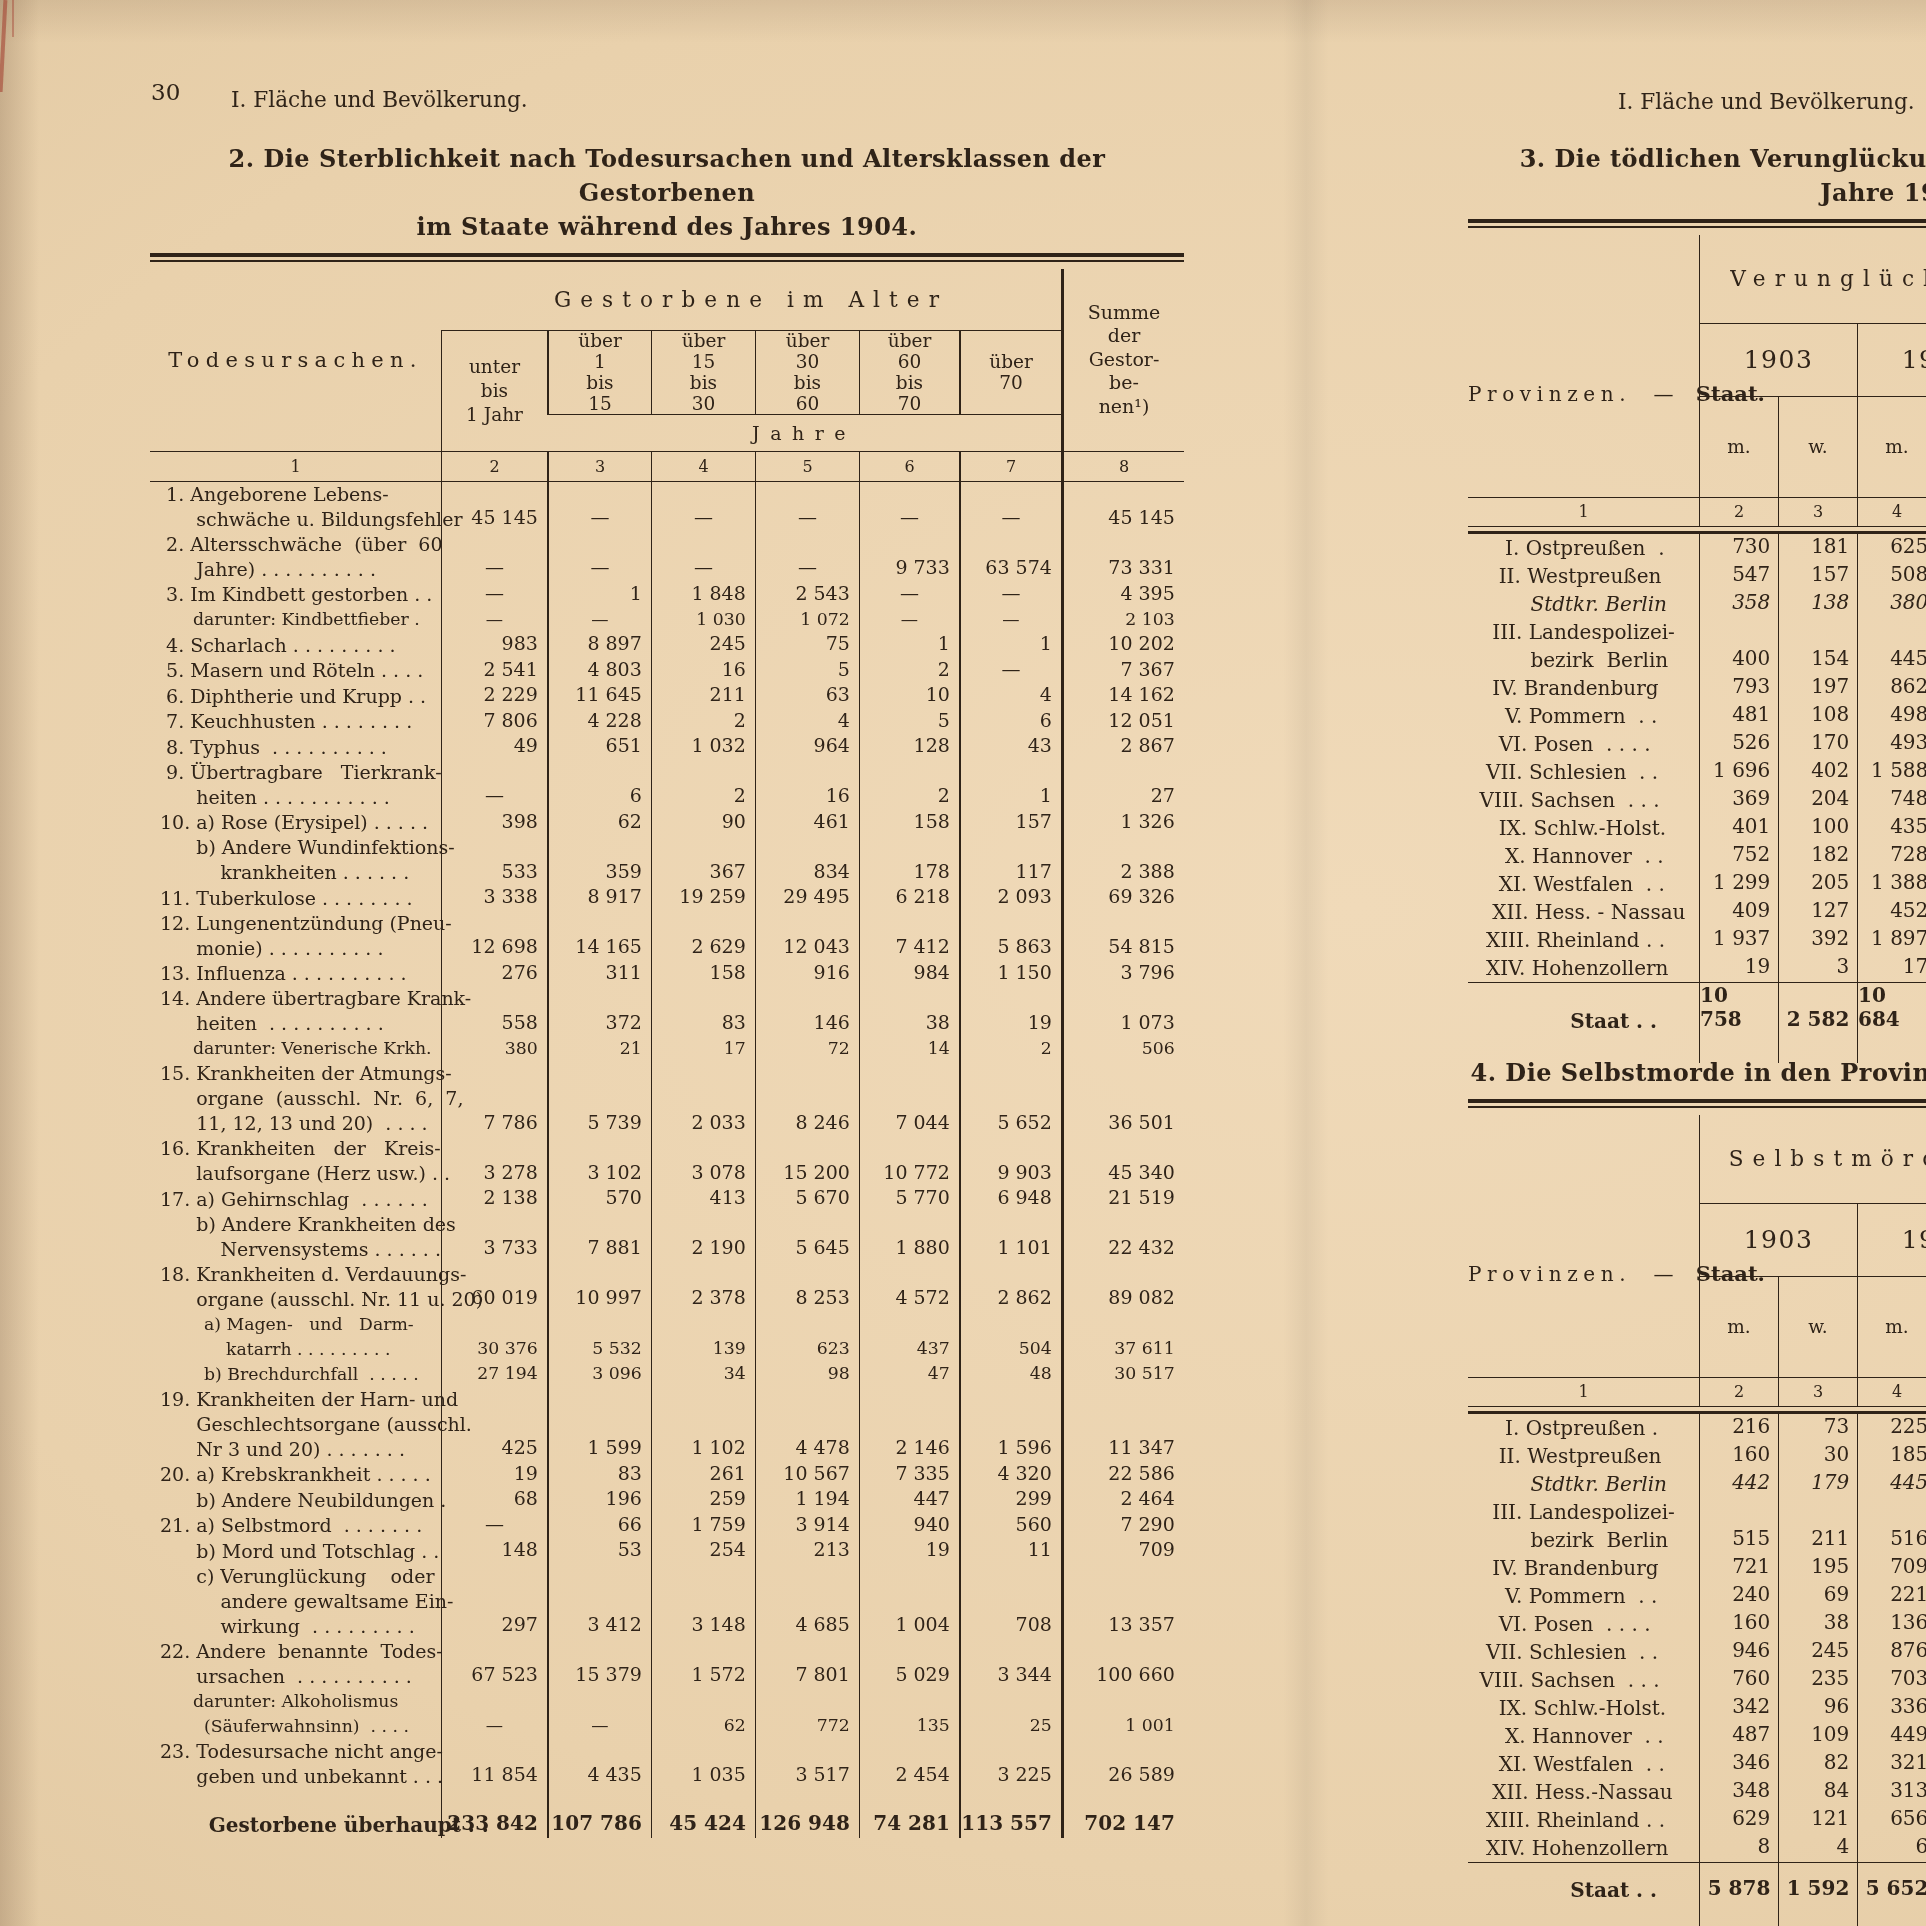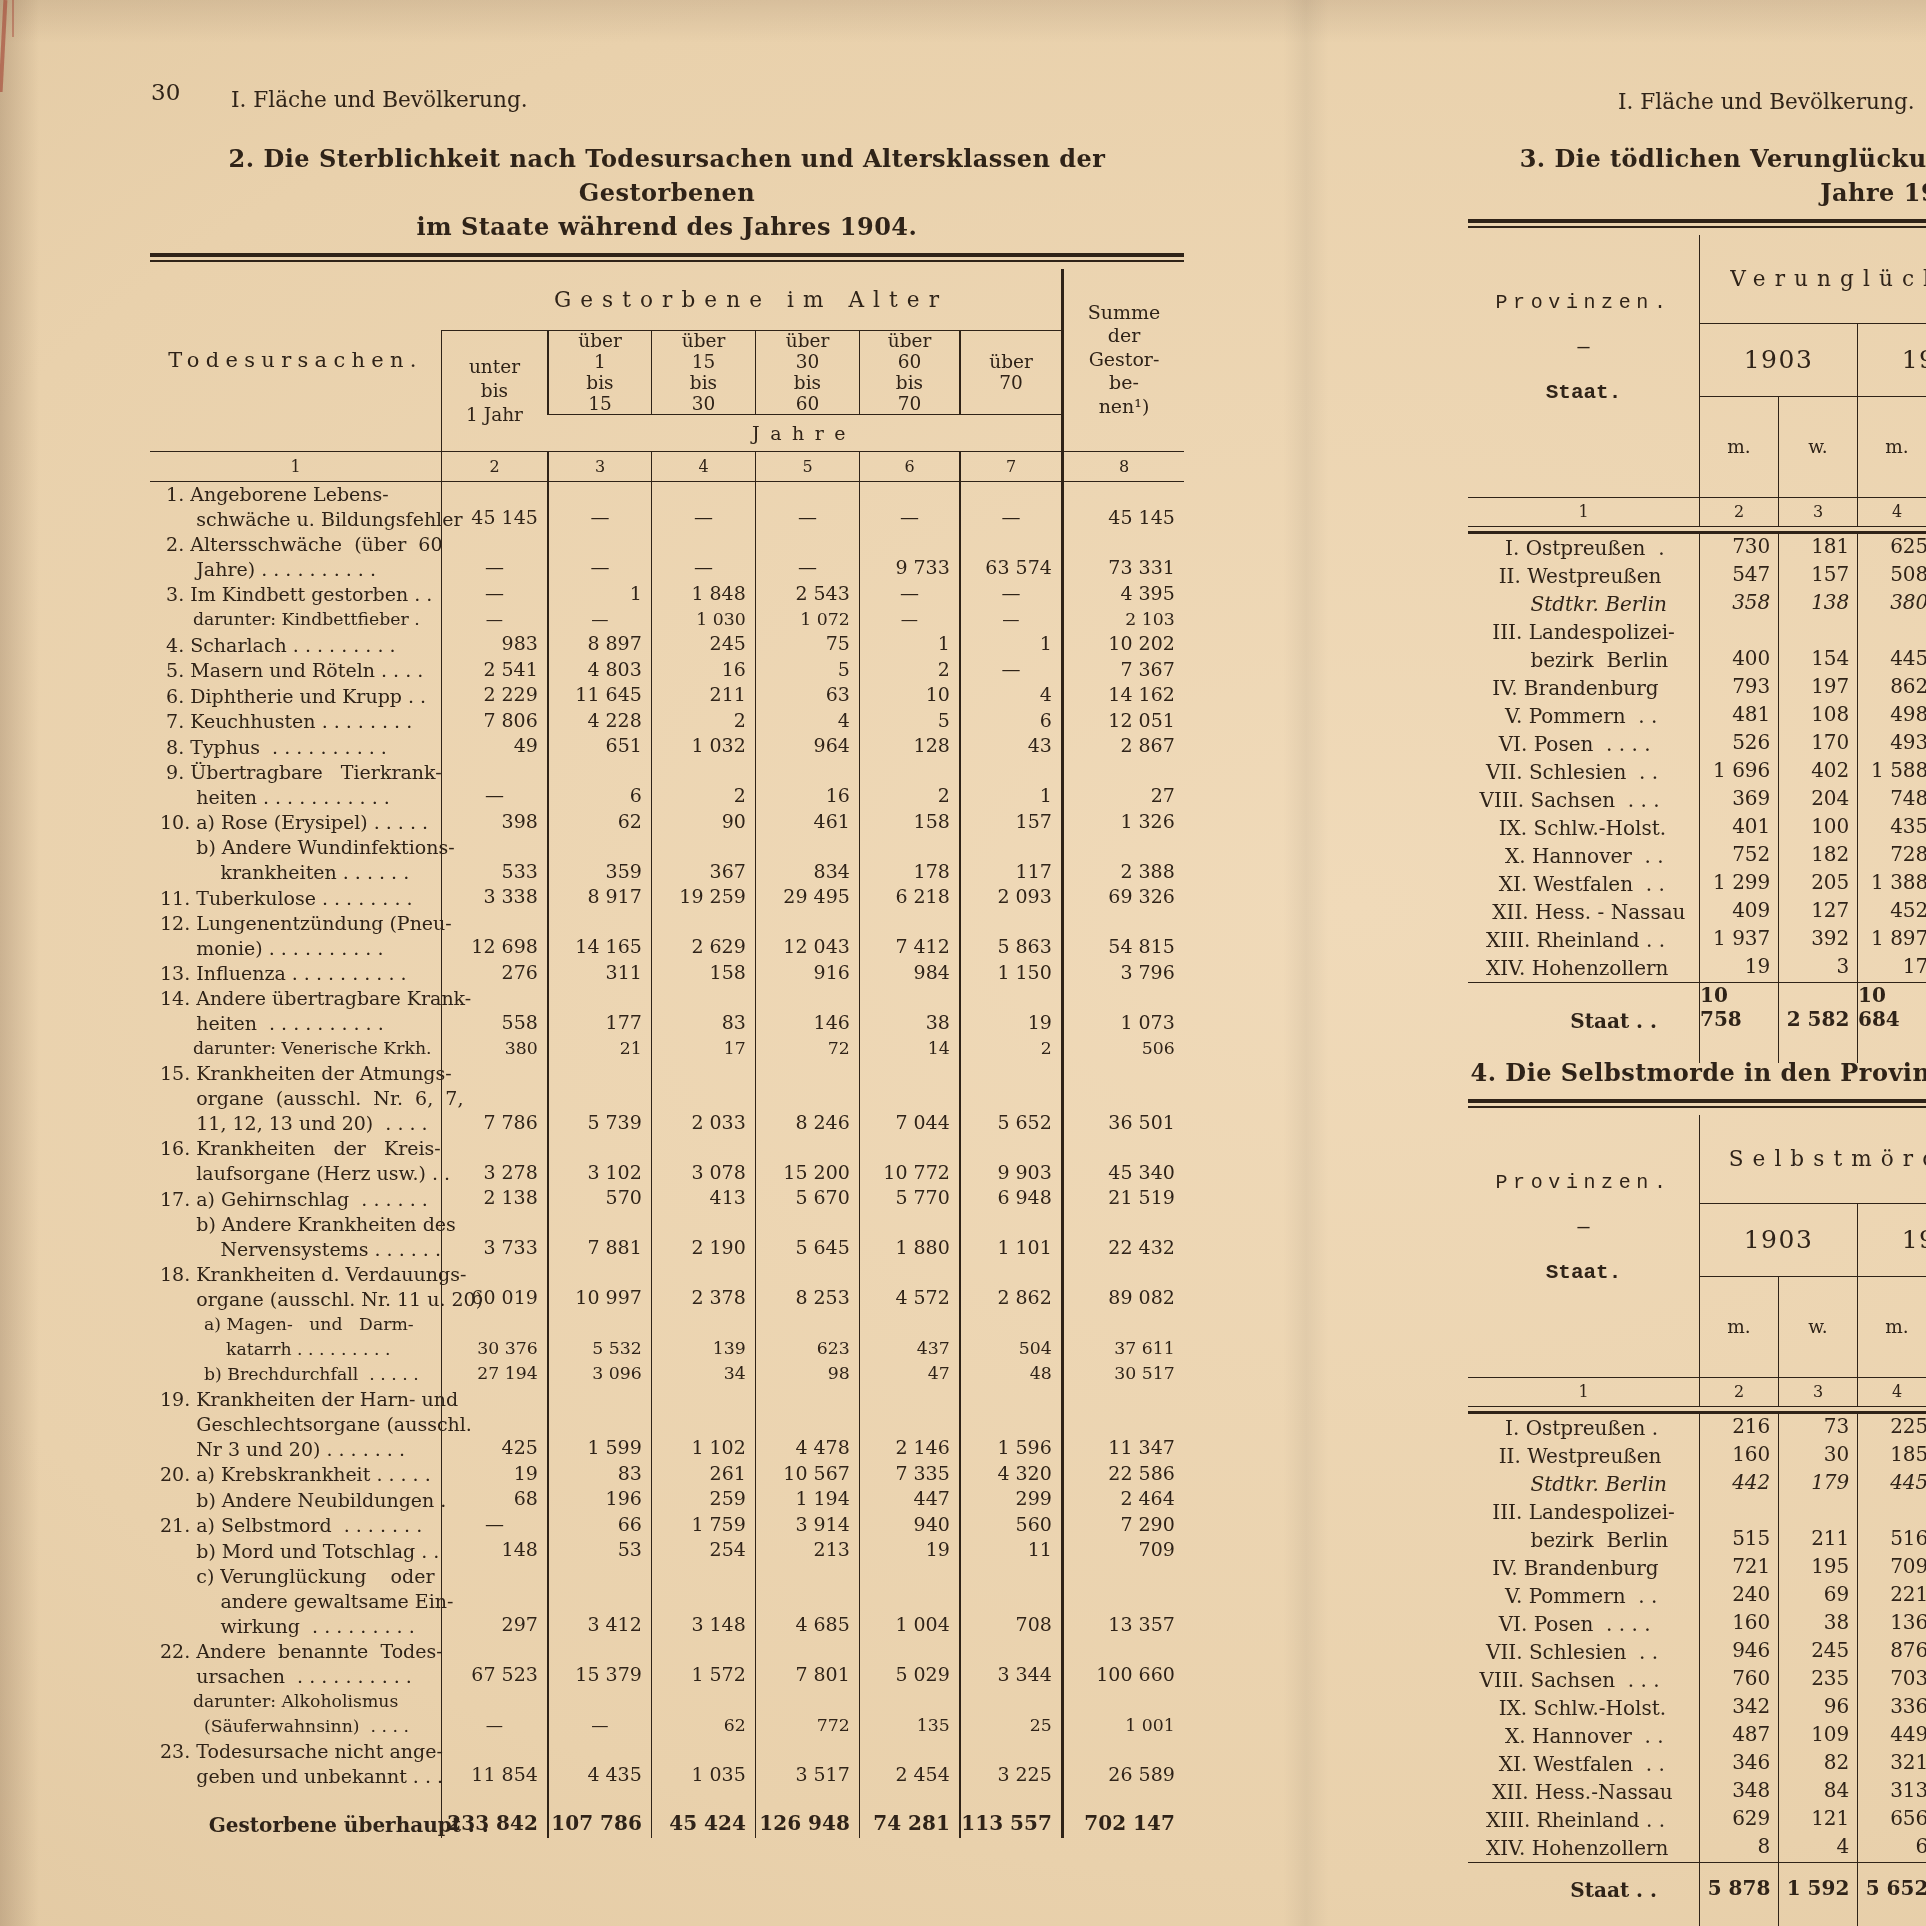--- a/index.html
+++ b/index.html
@@ -47,21 +47,21 @@
   .t34 .hdr{grid-template-rows:89px 73px 100px 30px;}
   .lblhead{letter-spacing:.3em;font-size:21px;}
   .band1{letter-spacing:.42em;font-size:21.6px;border-bottom:1.2px solid var(--ink);}
   .unter{font-size:18.5px;line-height:24px;}
   .age{font-size:18.5px;line-height:21px;}
   .jahre{letter-spacing:.55em;font-size:19px;border-top:1.2px solid var(--ink);}
   .sum{font-size:19px;line-height:23.5px;}
   .nr{border-top:1.2px solid var(--ink);border-bottom:1.2px solid var(--ink);font-size:16px;}
   .year{font-weight:400;font-size:25px;border-bottom:1.2px solid var(--ink);letter-spacing:.06em;}
   .mw{font-size:18.5px;line-height:21px;}
-  .provhead{flex-direction:column;justify-content:flex-start;padding-top:56px;gap:22.3px;font-family:Liberation Mono, monospace;}
+  .provhead{flex-direction:row;justify-content:flex-start;padding-top:56px;gap:22.3px;}
   .prov-t{letter-spacing:.28em;font-size:20px;}
   .prov-d{font-size:20px;}
   .prov-s{font-weight:700;font-size:21px;}
 
   
   .tbody2{font-size:19px;}
   .tbody34{font-size:20px;margin-top:4.6px;border-top:3.9px solid var(--ink);}
   .trow{min-height:25px;}
   .t34 .trow{min-height:28px;}
   .cell{display:flex;align-items:flex-end;}
@@ -292,21 +292,21 @@
           <div class="cell num c4">158</div>
           <div class="cell num c5">916</div>
           <div class="cell num c6">984</div>
           <div class="cell num c7">1 150</div>
           <div class="cell num c8">3 796</div>
         </div>
         <div class="grid trow">
           <div class="cell lbl c1">14. Andere übertragbare Krank-
       heiten  . . . . . . . . . .</div>
           <div class="cell num c2">558</div>
-          <div class="cell num c3">177</div>
+          <div class="cell num c3">372</div>
           <div class="cell num c4">83</div>
           <div class="cell num c5">146</div>
           <div class="cell num c6">38</div>
           <div class="cell num c7">19</div>
           <div class="cell num c8">1 073</div>
         </div>
         <div class="grid trow sub">
           <div class="cell lbl c1">      darunter: Venerische Krkh.</div>
           <div class="cell num c2">380</div>
           <div class="cell num c3">21</div>

